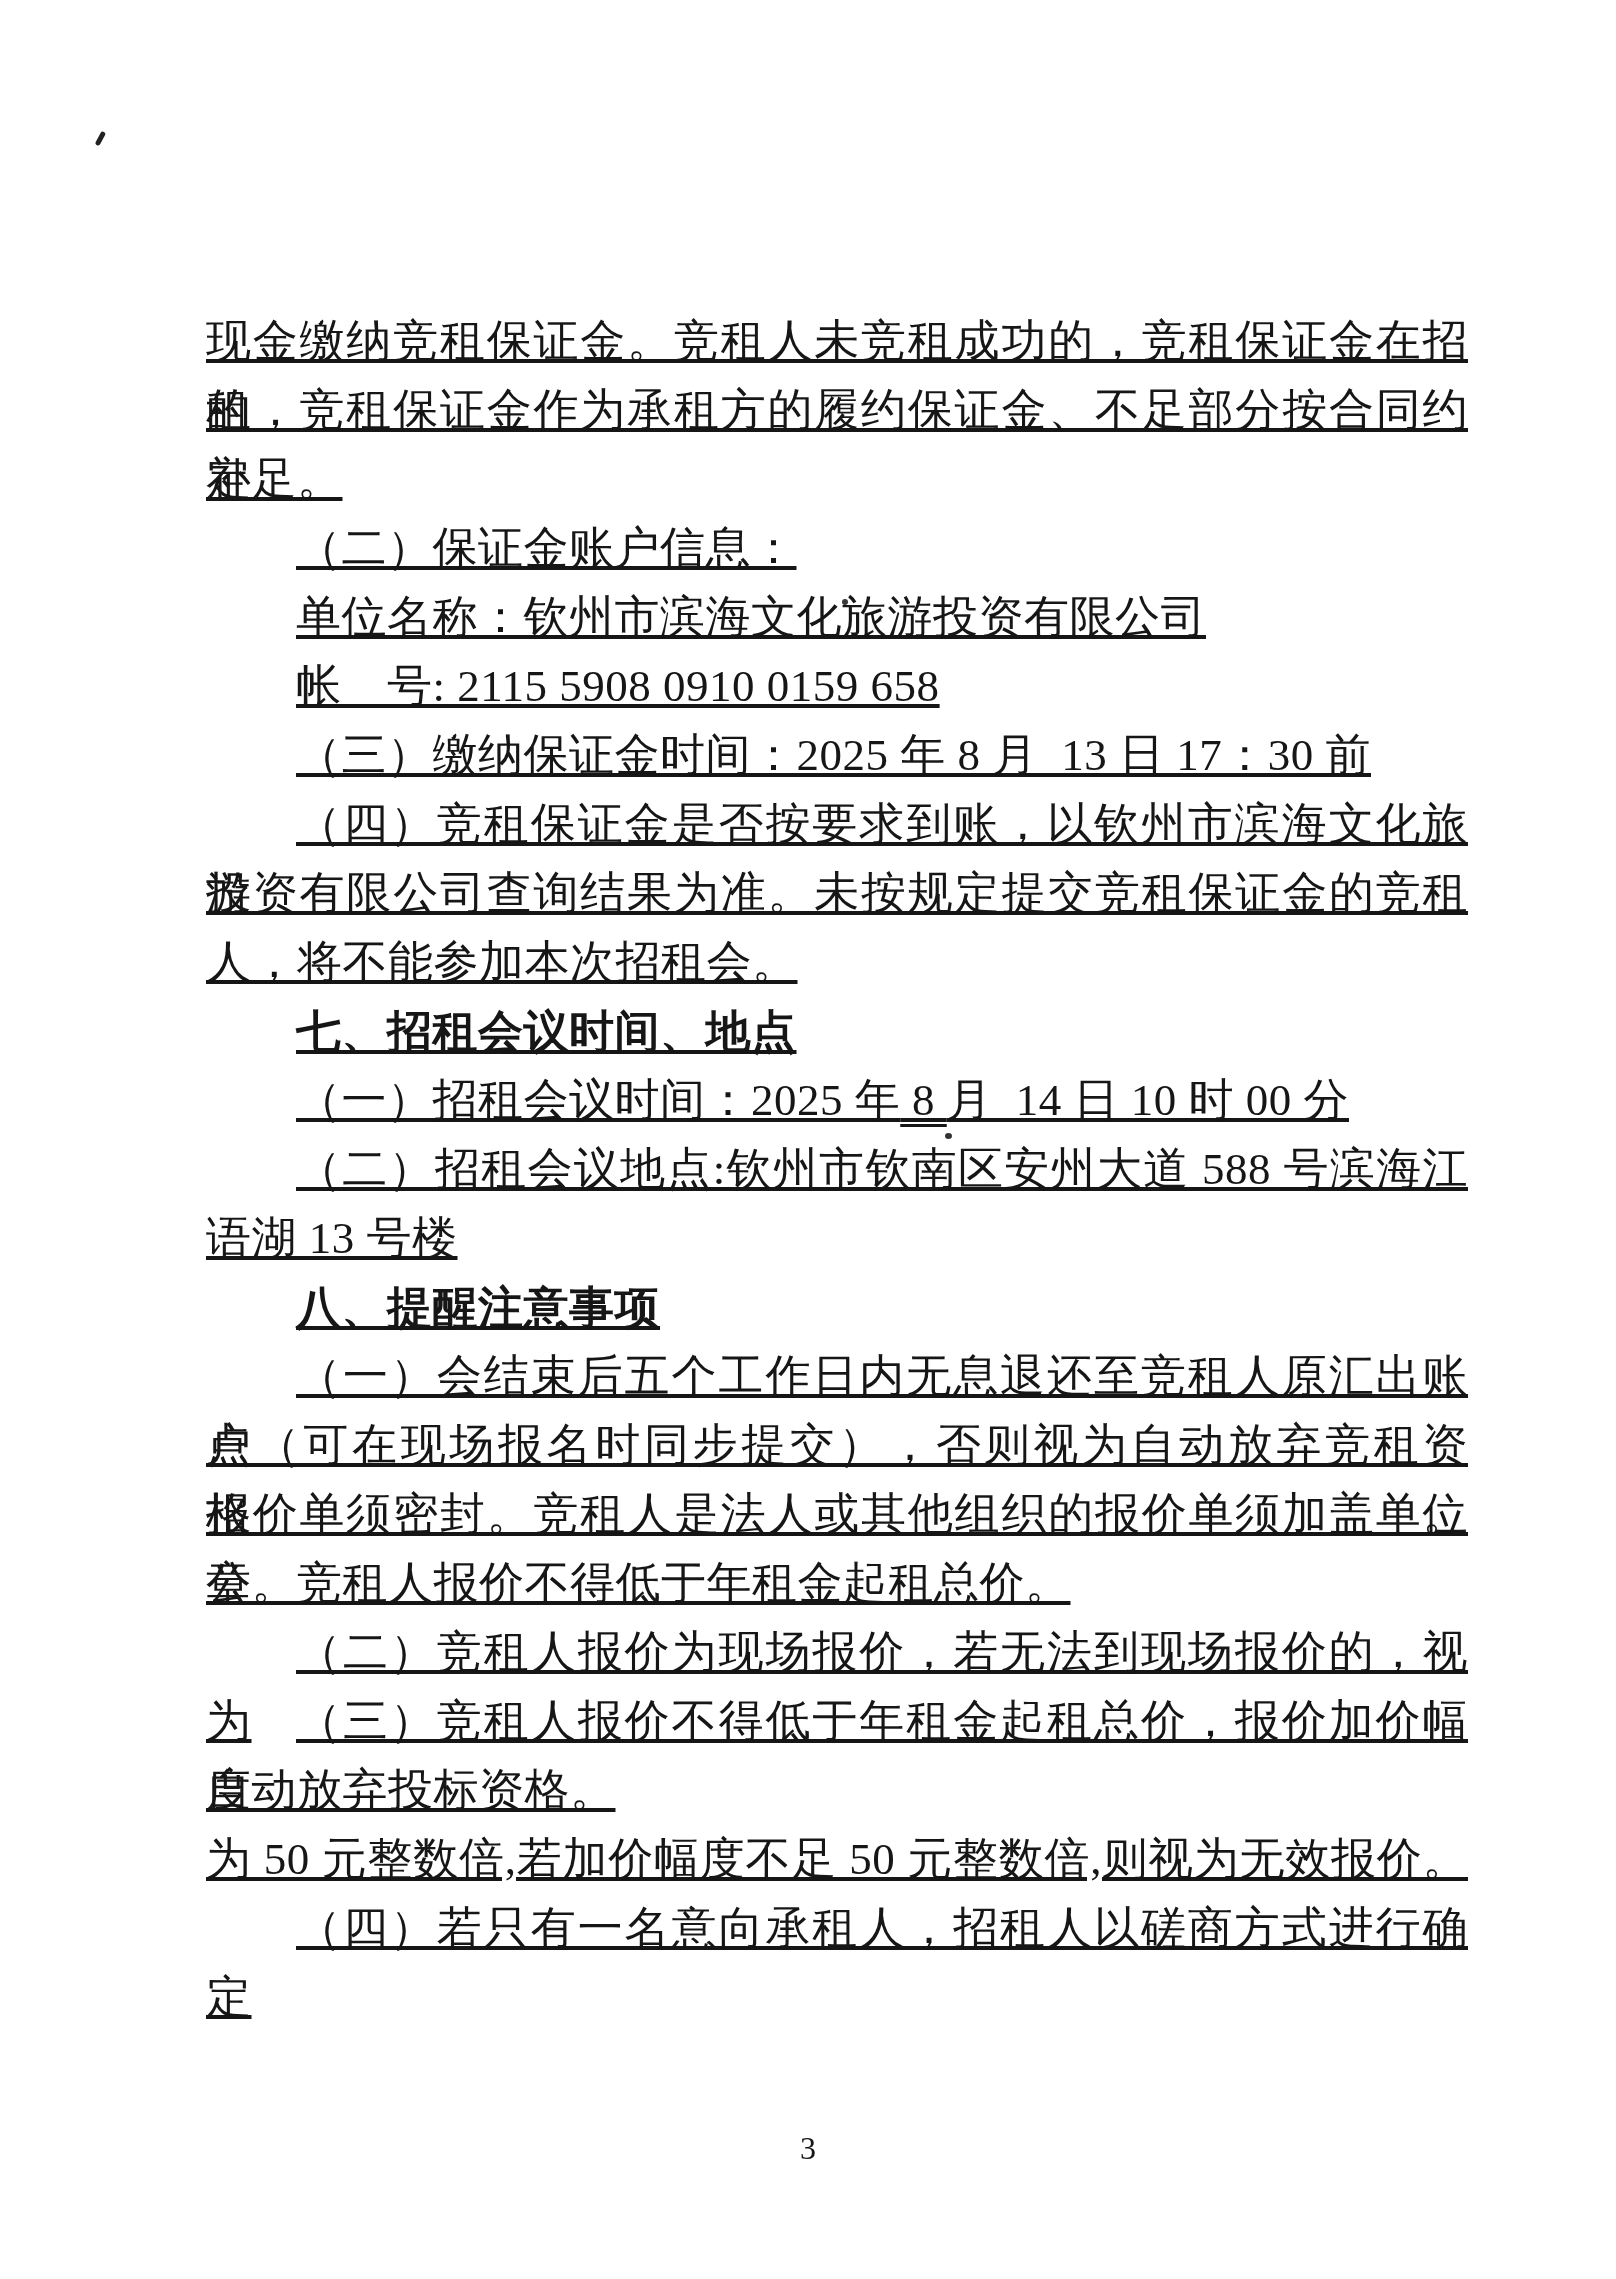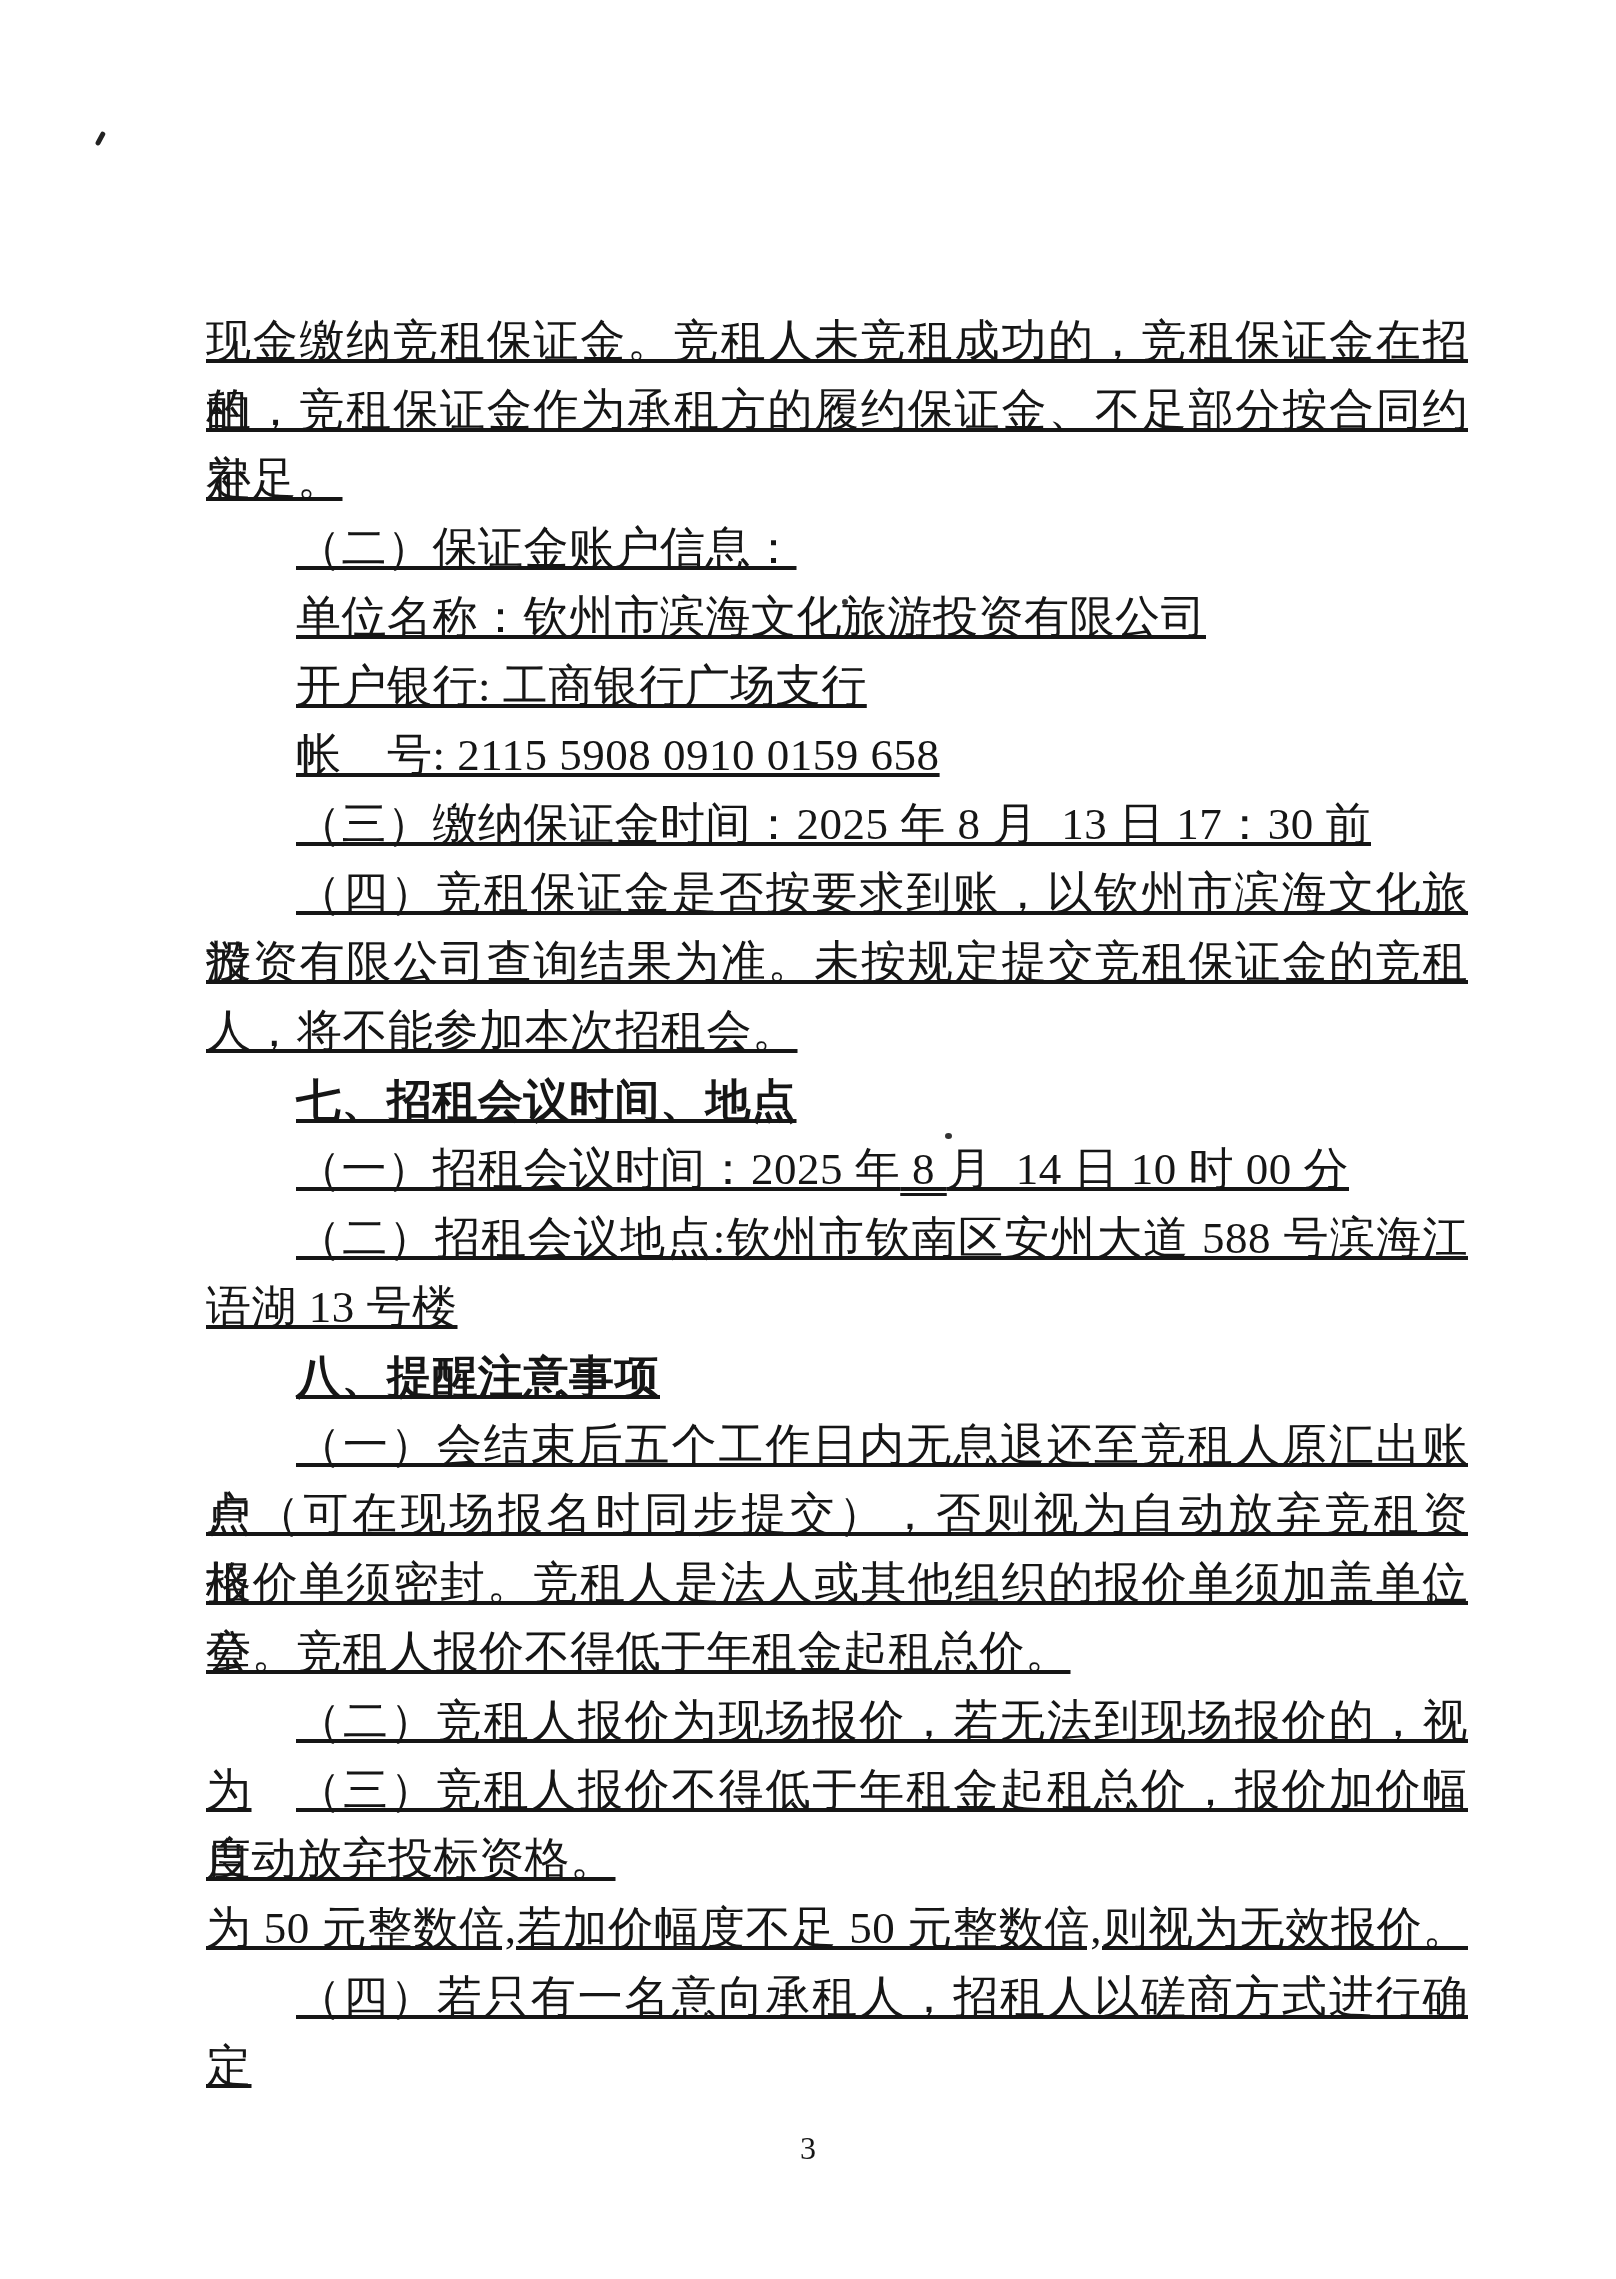--- a/index.html
+++ b/index.html
@@ -88,21 +88,20 @@
   <div class="speck speck-tick"></div>
   <div class="speck speck-dot-a"></div>
   <div class="speck speck-dot-b"></div>
 
   <div class="content">
     <div class="line j">现金缴纳竞租保证金。竞租人未竞租成功的，竞租保证金在招租</div>
     <div class="line j">的，竞租保证金作为承租方的履约保证金、不足部分按合同约定</div>
     <div class="line">补足。</div>
     <div class="line ind">（二）保证金账户信息：</div>
     <div class="line ind">单位名称：钦州市滨海文化旅游投资有限公司</div>
-    <div class="line ind">开户银行: 工商银行广场支行</div>
     <div class="line ind">帐　号: 2115 5908 0910 0159 658</div>
     <div class="line ind">（三）缴纳保证金时间：2025 年 8 月  13 日 17：30 前</div>
     <div class="line j ind">（四）竞租保证金是否按要求到账，以钦州市滨海文化旅游</div>
     <div class="line j">投资有限公司查询结果为准。未按规定提交竞租保证金的竞租</div>
     <div class="line">人，将不能参加本次招租会。</div>
     <div class="line heading ind">七、招租会议时间、地点</div>
     <div class="line ind"><span>（一）招租会议时间：2025 年</span><span class="u"> 8 </span><span>月  14 日 10 时 00 分</span></div>
     <div class="line j ind">（二）招租会议地点:钦州市钦南区安州大道 588 号滨海江</div>
     <div class="line">语湖 13 号楼</div>
     <div class="line heading ind">八、提醒注意事项</div>

